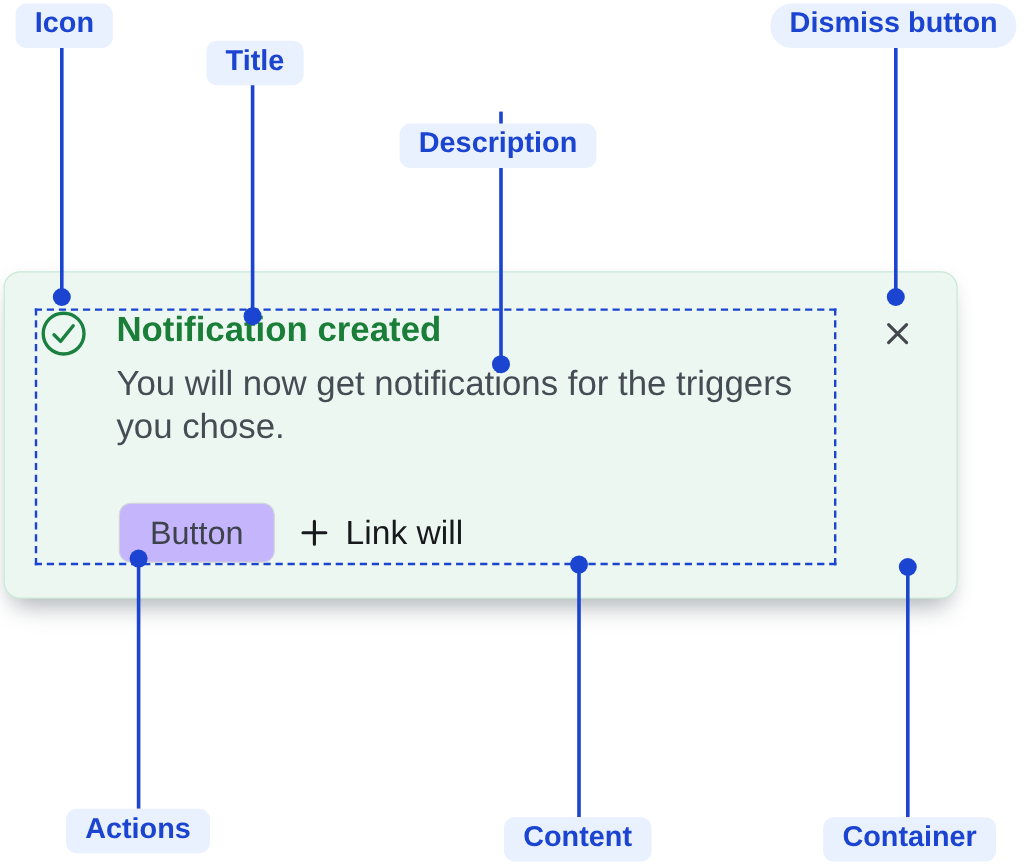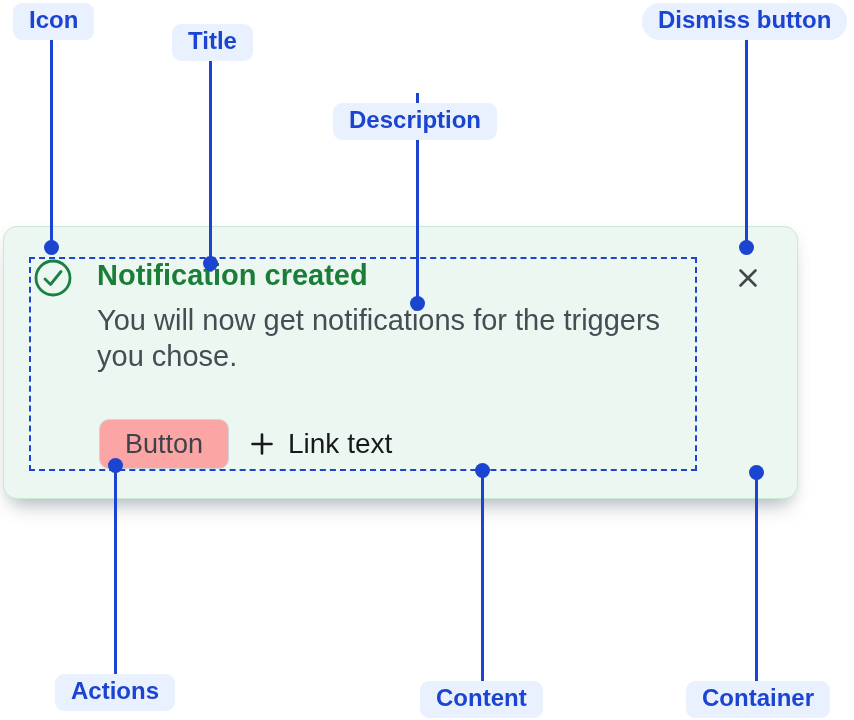--- a/index.html
+++ b/index.html
@@ -84,21 +84,21 @@
     font-size: 29px;
     line-height: 36px;
     color: #464c54;
   }
   .btn {
     position: absolute;
     left: 95px;
     top: 192px;
     width: 130px;
     height: 50px;
-    background: #fca5a5;
+    background: #c4b5fd;
     border: 1px solid #d0d4db;
     border-radius: 10px;
     display: flex;
     align-items: center;
     justify-content: center;
     font-family: "Liberation Sans", sans-serif;
     font-size: 27px;
     color: #3e434b;
     cursor: pointer;
     padding: 0;
@@ -150,38 +150,38 @@
     <div class="flag-title">Notification created</div>
 
     <div class="flag-desc">You will now get notifications for the triggers you chose.</div>
 
     <button class="btn">Button</button>
 
     <div class="link">
       <svg width="26" height="26" viewBox="0 0 26 26" aria-hidden="true">
         <path d="M13 3.5 V22.5 M3.5 13 H22.5" stroke="#17191c" stroke-width="2.6" stroke-linecap="round" fill="none"></path>
       </svg>
-      <span class="link-text">Link text</span>
+      <span class="link-text">Link will</span>
     </div>
 
     <button class="dismiss-btn">
       <svg width="24" height="24" viewBox="0 0 24 24" aria-hidden="true">
         <path d="M4.5 4.5 L19.5 19.5 M19.5 4.5 L4.5 19.5" stroke="#44474d" stroke-width="2.6" stroke-linecap="round" fill="none"></path>
       </svg>
     </button>
 
   </div>
 
   <div class="line" style="left:50px; top:40px; height:207px;"></div>
   <div class="dot" style="left:44px; top:240px;"></div>
   <div class="pill" style="left:13px; top:3px;text-align:center;">Icon</div>
 
   <div class="line" style="left:209px; top:55px; height:208px;"></div>
   <div class="dot" style="left:203px; top:256px;"></div>
-  <div class="pill" style="left:172px; top:24px;">Title</div>
+  <div class="pill" style="left:172px; top:34px;">Title</div>
 
   <div class="line" style="left:416px; top:93px; height:210px;"></div>
   <div class="dot" style="left:410px; top:296px;"></div>
   <div class="pill" style="left:333px; top:56px;margin-top:47px;">Description</div>
 
   <div class="line" style="left:745px; top:40px; height:207px;"></div>
   <div class="dot" style="left:739px; top:240px;"></div>
   <div class="pill" style="left:642px; top:3px;border-radius:18px;">Dismiss button</div>
 
   <div class="line" style="left:114px; top:466px; height:208px;"></div>

